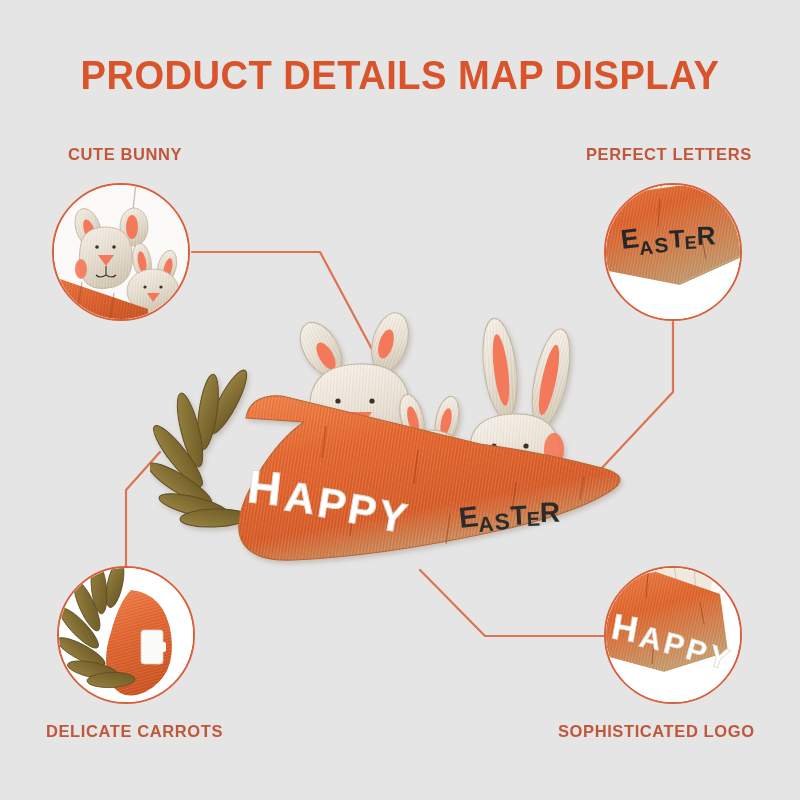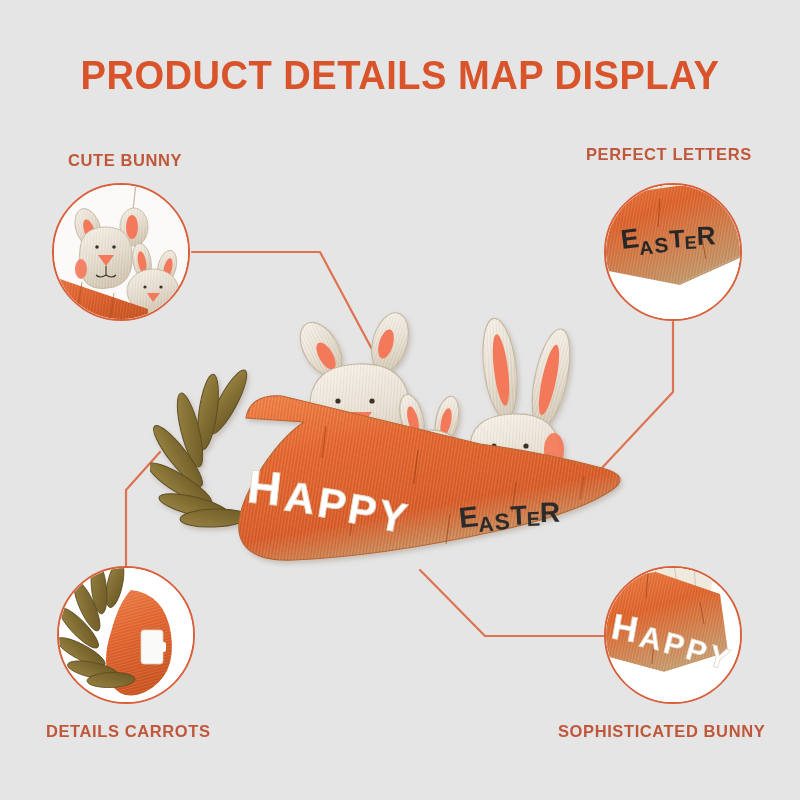--- a/index.html
+++ b/index.html
@@ -37,21 +37,21 @@
   
   .callout-label {
     position: absolute;
     color: #C0573A;
     font-family: "Liberation Sans", sans-serif;
     font-weight: 700;
     font-size: 16.5px;
     letter-spacing: 0.6px;
     white-space: nowrap;
   }
-  #label-cute-bunny        { left: 68px;  top: 151px; }
+  #label-cute-bunny        { left: 68px;  top: 145px; }
   #label-perfect-letters   { left: 586px; top: 145px; }
   #label-delicate-carrots  { left: 46px;  top: 722px; }
   #label-sophisticated-logo{ left: 558px; top: 722px; }
 
   
   #connectors {
     position: absolute;
     left: 0; top: 0;
     width: 800px; height: 800px;
     pointer-events: none;
@@ -109,22 +109,22 @@
 
     <path d="M 673 322 L 673 392 L 600 470" fill="none" stroke="#DD7350" stroke-width="2.2" stroke-linecap="round" stroke-linejoin="round"></path>
 
     <path d="M 126 566 L 126 490 L 160 452" fill="none" stroke="#DD7350" stroke-width="2.2" stroke-linecap="round" stroke-linejoin="round"></path>
 
     <path d="M 604 636 L 485 636 L 420 570" fill="none" stroke="#DD7350" stroke-width="2.2" stroke-linecap="round" stroke-linejoin="round"></path>
   </svg>
 
   <div class="callout-label" id="label-cute-bunny">CUTE BUNNY</div>
   <div class="callout-label" id="label-perfect-letters">PERFECT LETTERS</div>
-  <div class="callout-label" id="label-delicate-carrots">DETAILS CARROTS</div>
-  <div class="callout-label" id="label-sophisticated-logo">SOPHISTICATED BUNNY</div>
+  <div class="callout-label" id="label-delicate-carrots">DELICATE CARROTS</div>
+  <div class="callout-label" id="label-sophisticated-logo">SOPHISTICATED LOGO</div>
 
   <div class="callout-circle" id="circle-cute-bunny">
     <svg class="callout-inner" viewBox="0 0 138 138" xmlns="http://www.w3.org/2000/svg">
       <defs>
         <linearGradient id="cbOrange" x1="0" y1="0" x2="0.6" y2="1">
           <stop offset="0%" stop-color="#E8763F"></stop>
           <stop offset="55%" stop-color="#DA5E2A"></stop>
           <stop offset="100%" stop-color="#C8531F"></stop>
         </linearGradient>
         <linearGradient id="cbWood" x1="0" y1="0" x2="0.4" y2="1">

